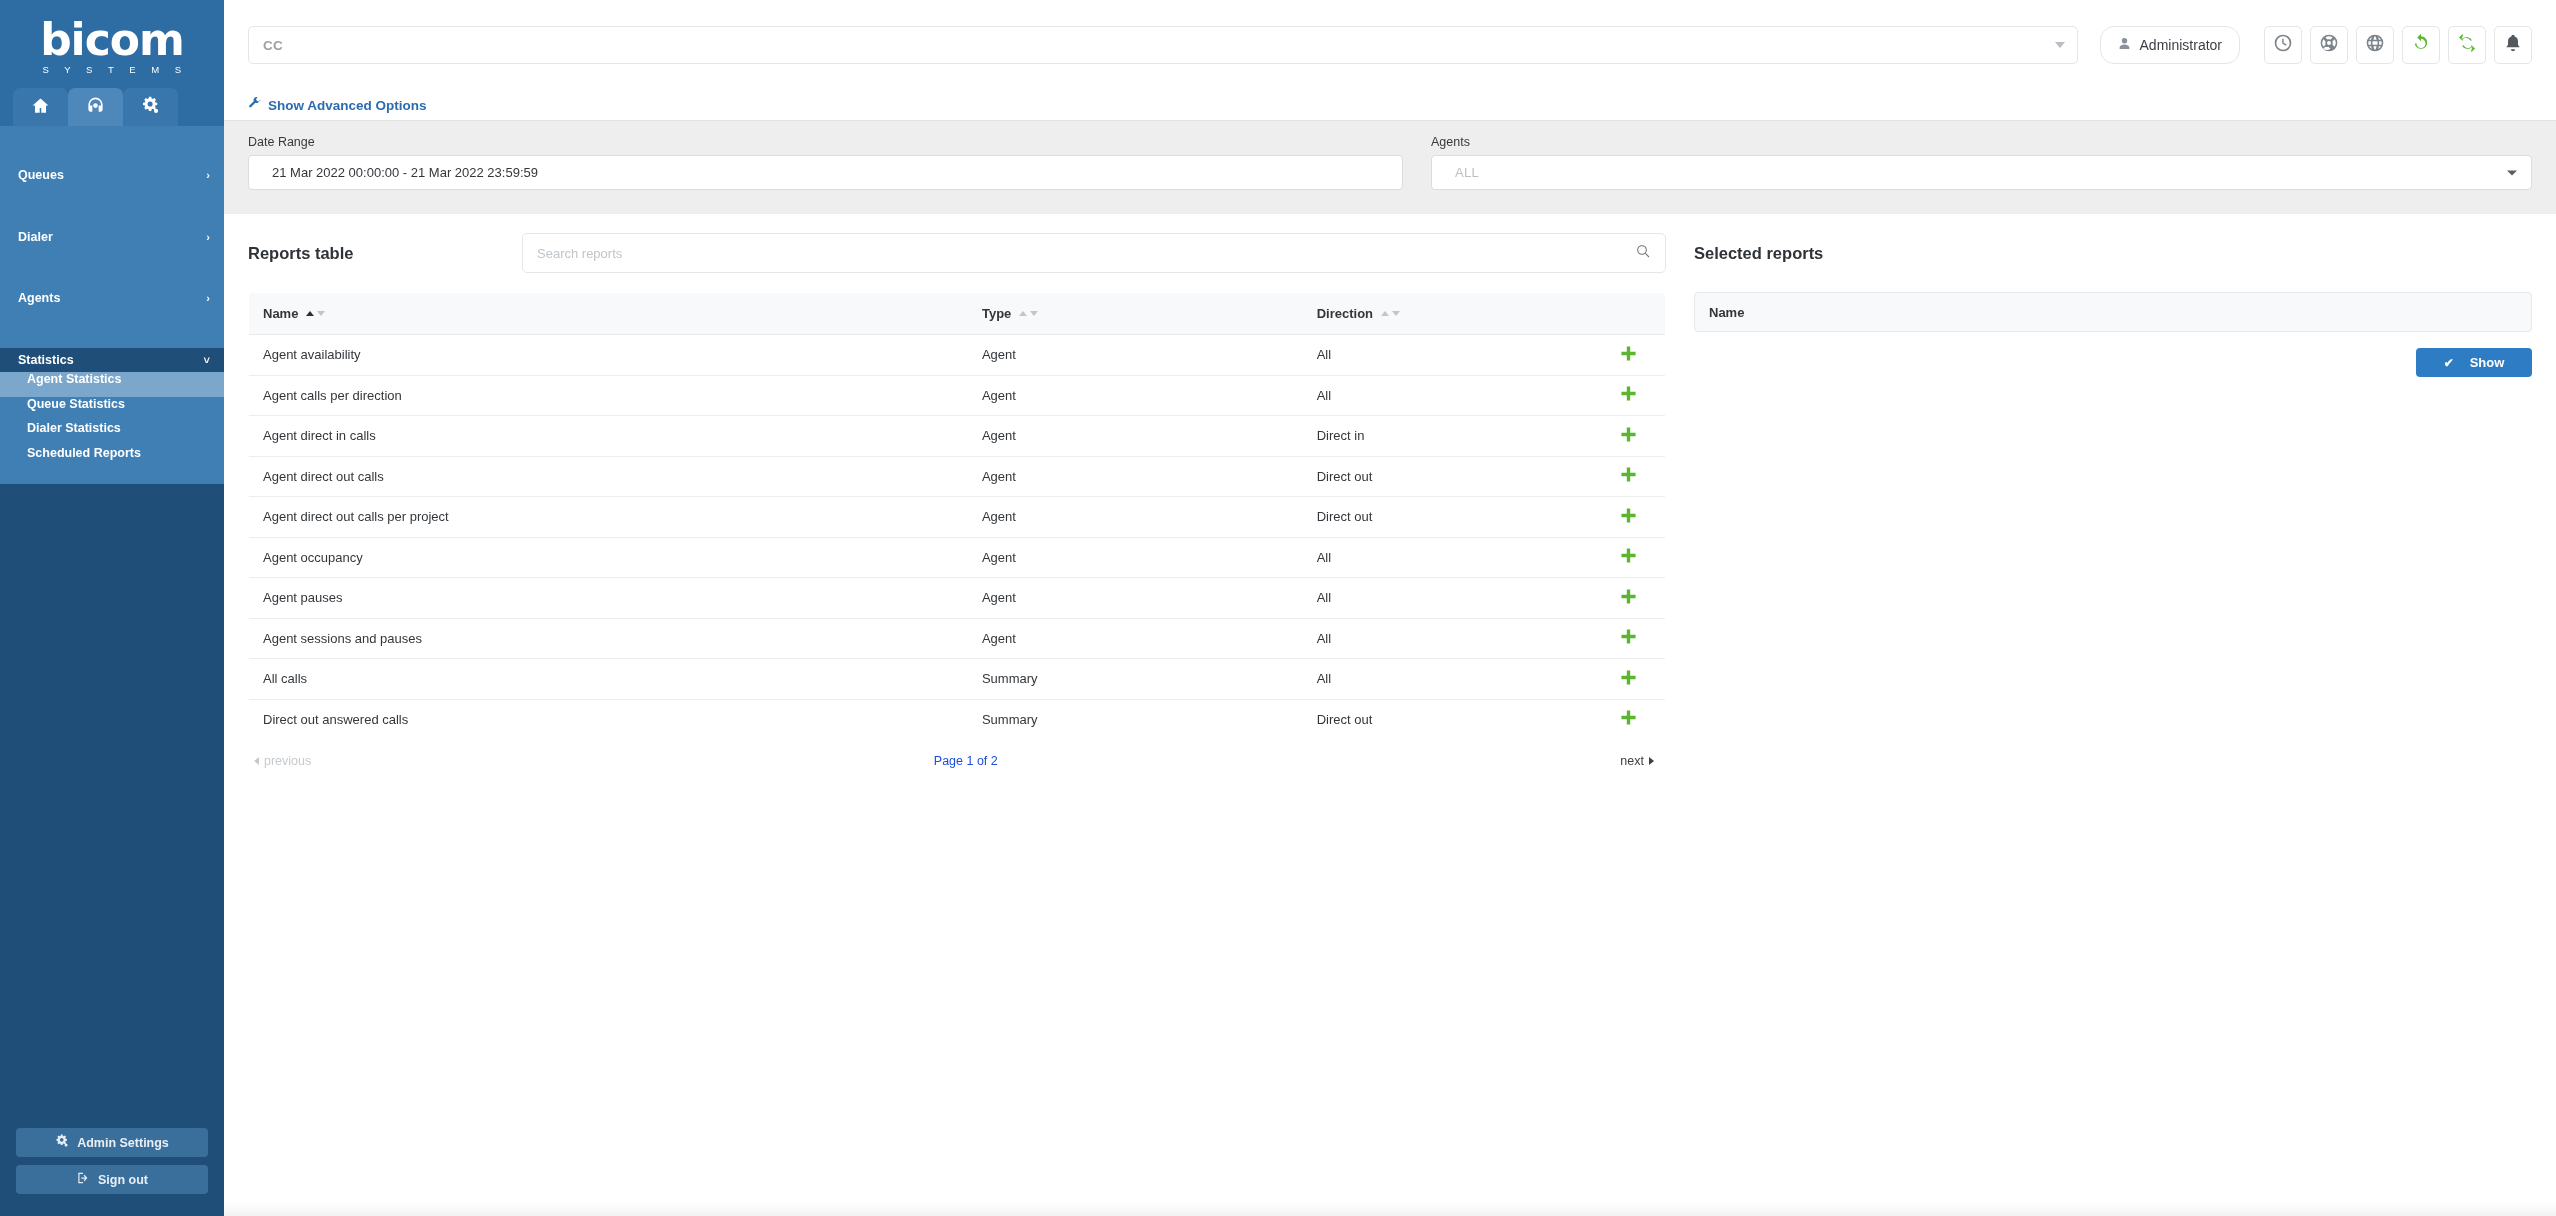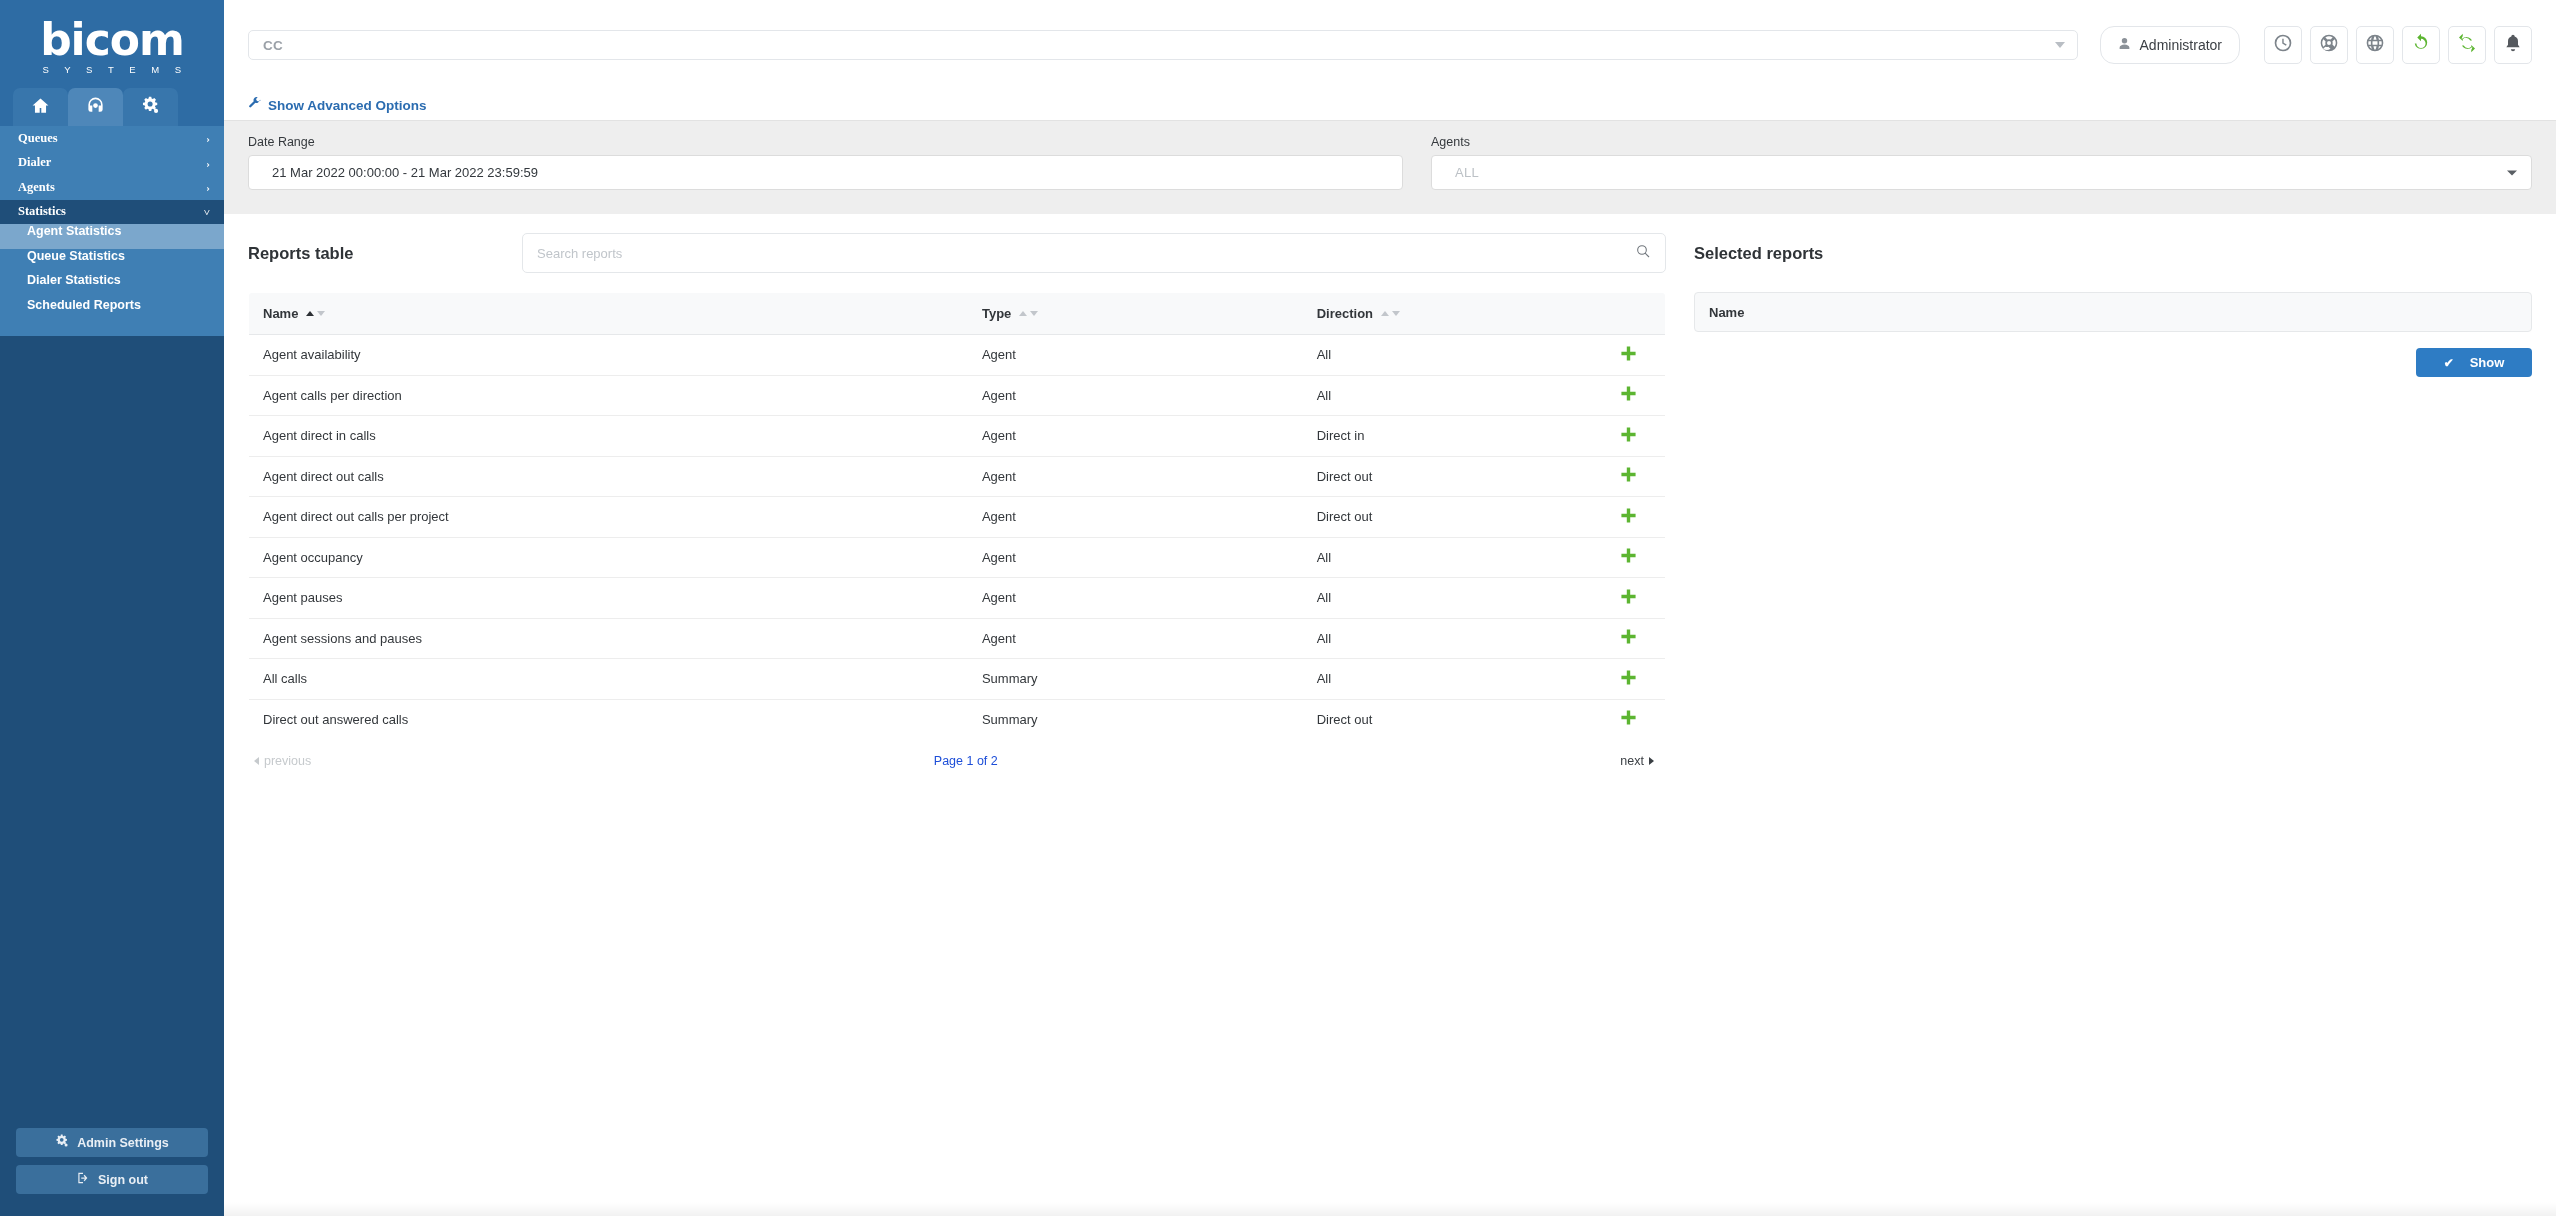--- a/index.html
+++ b/index.html
@@ -46,21 +46,22 @@
   .nav-tab.active { background: #4e87b9; }
   .nav-tab.t3 { background: #3876ac; }
   .nav-tab svg { width: 19px; height: 19px; fill: #ffffff; }
 
   .menu { background: #3f7fb4; }
   .menu-item {
     height: 24.5px; display: flex; align-items: center;
     padding: 0 14px 0 18px;
     color: #ffffff; font-size: 12.5px; font-weight: 700;
     cursor: pointer; justify-content: space-between;
-    font-family: Liberation Serif, serif;
+    font-family: Liberation Sans, sans-serif;
+    margin-top: 37px;
   }
   .menu-item.open { background: #1f4e79; }
   .menu-item .chev { font-size: 11px; font-weight: 700; opacity: .95; }
   .submenu { background: #3f7fb4; }
   .sub-item {
     height: 24.5px; display: flex; 
     padding-left: 27px; color: #ffffff; font-size: 12.5px; font-weight: 700;
     cursor: pointer;
   }
   .sub-item.selected { background: #7ba7cc; }
@@ -80,21 +81,21 @@
   #main { flex: 1 1 auto; height: 1216px; position: relative; background: #ffffff; }
 
   .topbar {
     height: 90px; background: #ffffff;
     display: flex; align-items: center;
     padding: 0 24px 0 24px;
     border-bottom: none;
     position: relative;
   }
   .cc-select {
-    flex: 1 1 auto; height: 30px; border: 1px solid #e3e6ea; border-radius: 5px;
+    flex: 1 1 auto; height: 38px; border: 1px solid #e3e6ea; border-radius: 5px;
     background: #fff; display: flex; align-items: center;
     padding: 0 14px; position: relative;
     max-width: 1866px;
     font-weight: bold;
   }
   .cc-select .val { font-size: 13.5px; color: #9ba1a8; letter-spacing: .3px; }
   .cc-caret {
     position: absolute; right: 12px; top: 50%; transform: translateY(-50%);
     width: 0; height: 0; border-left: 5.5px solid transparent;
     border-right: 5.5px solid transparent; border-top: 6px solid #b9bec4;

